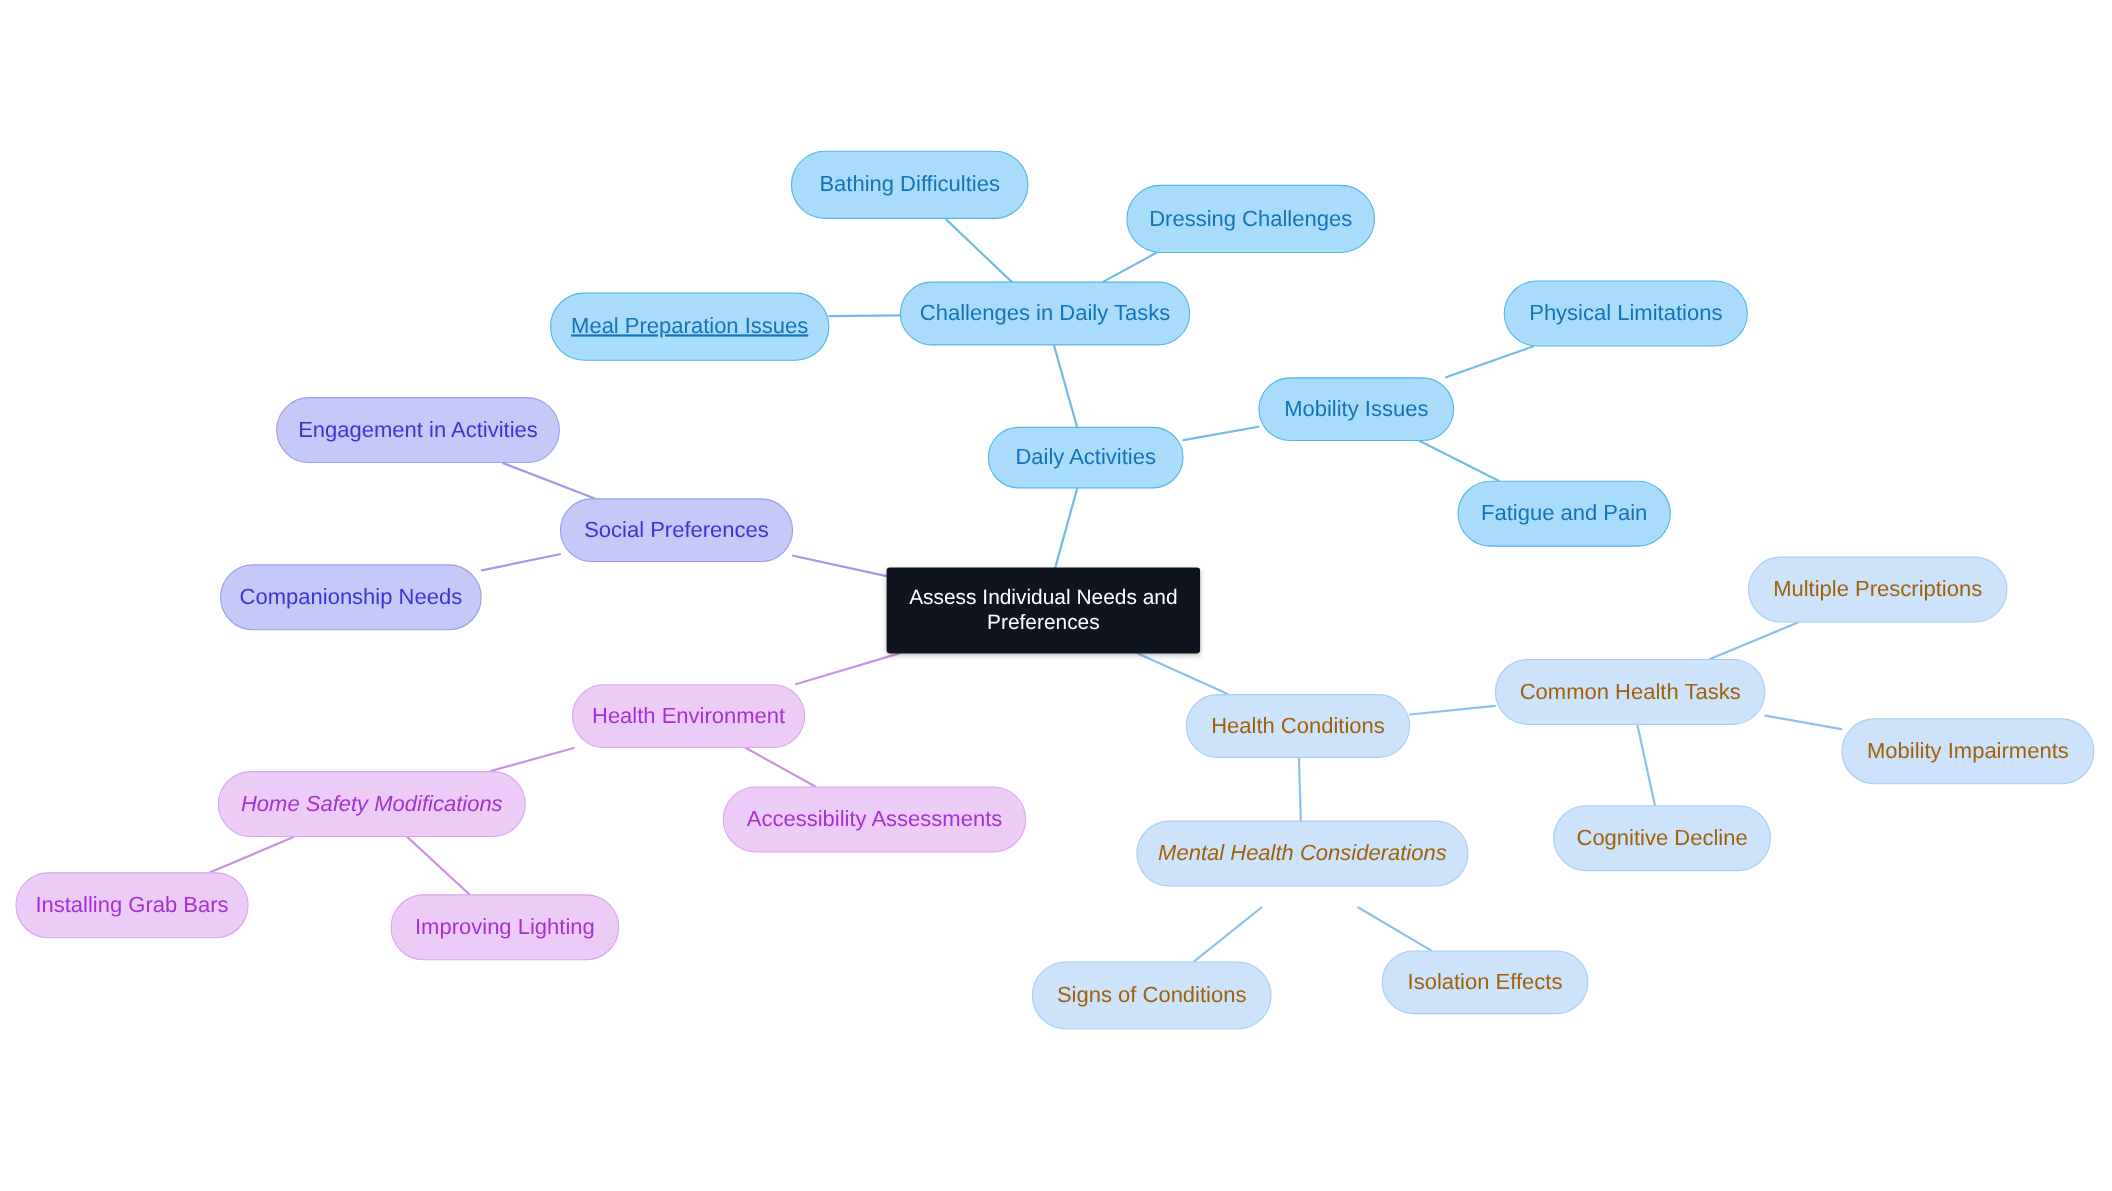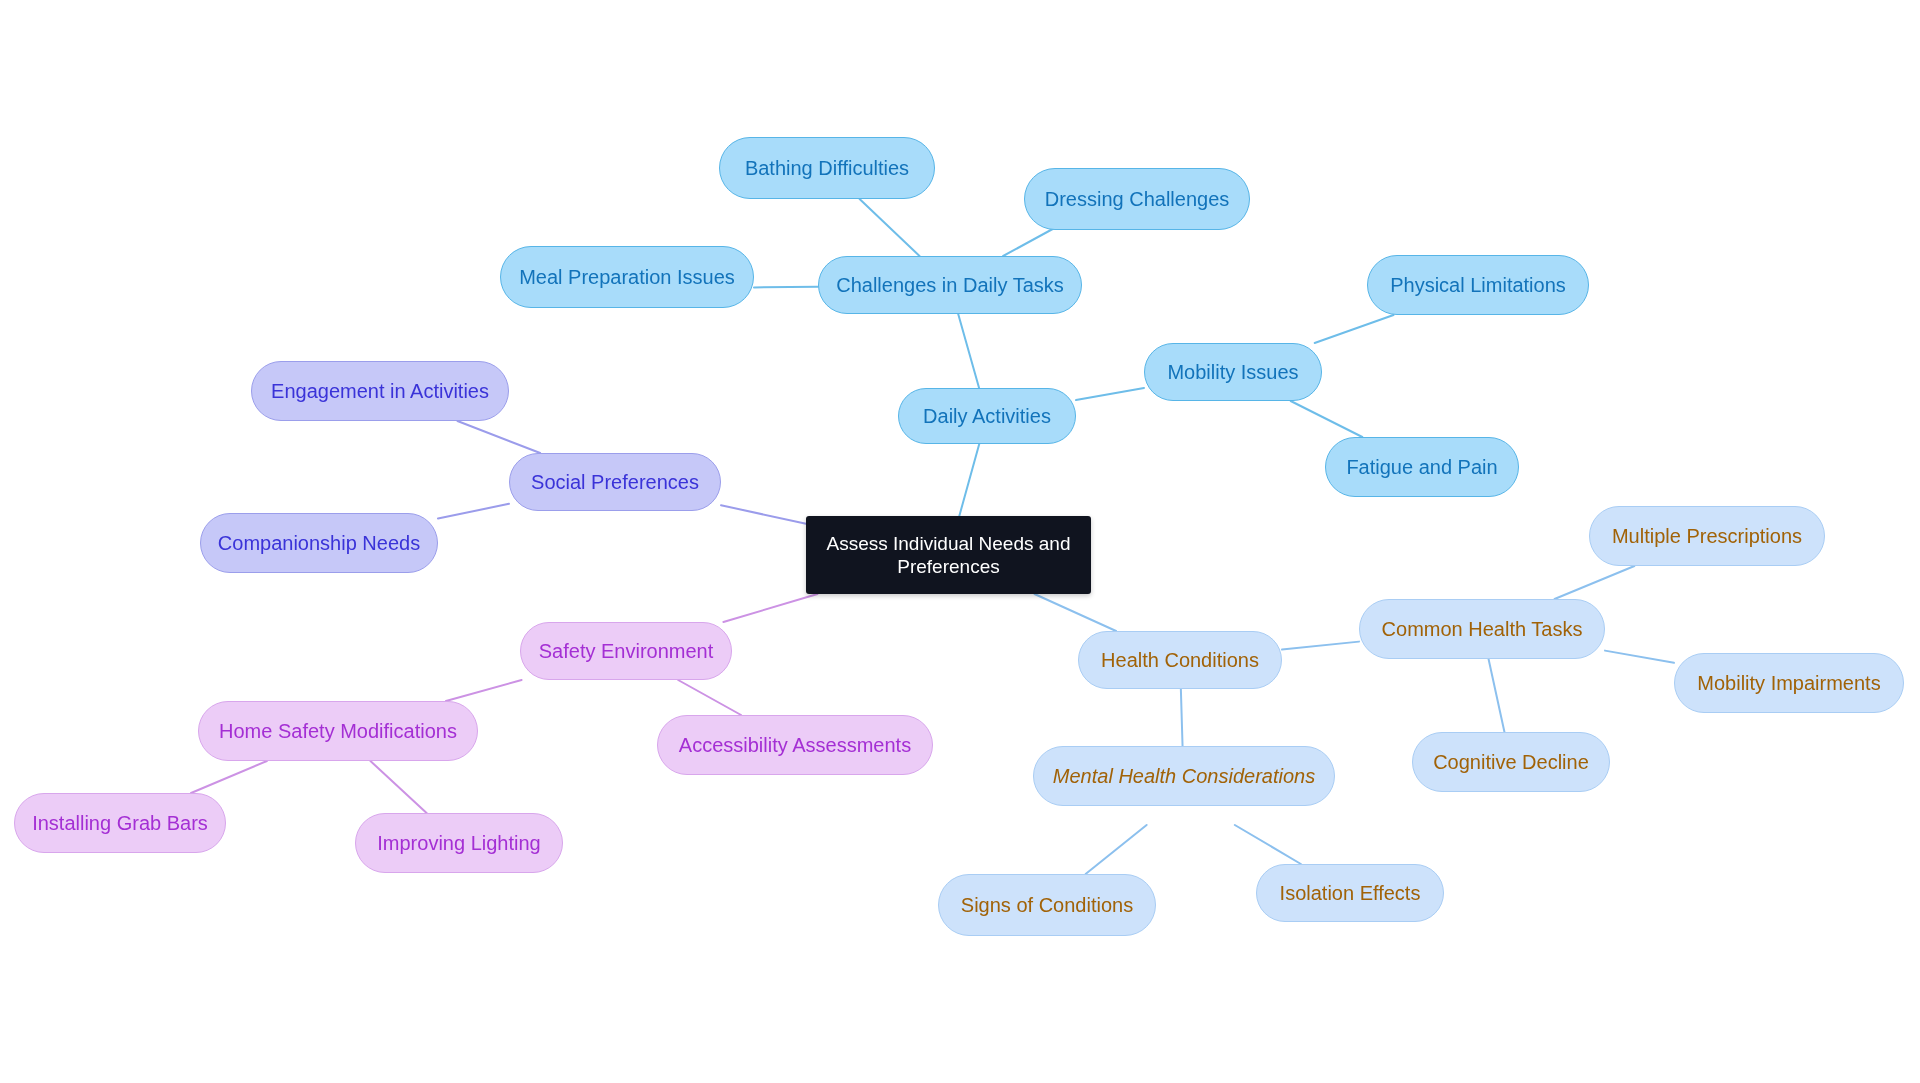--- a/index.html
+++ b/index.html
@@ -103,34 +103,34 @@
       <line x1="370.4107142857143" y1="761" x2="426.5892857142857" y2="813" stroke="#cc92e4" stroke-width="2" stroke-linecap="round"></line>
       <line x1="678.1382978723404" y1="680" x2="741.063829787234" y2="715" stroke="#cc92e4" stroke-width="2" stroke-linecap="round"></line>
     </svg>
   <div id="nodes">
       <div class="node root" style="left: 806px; top: 516px; width: 285px; height: 78px;">Assess Individual Needs and
 Preferences</div>
       <div class="node sky" style="left: 898px; top: 388px; width: 178px; height: 56px;">Daily Activities</div>
       <div class="node sky" style="left: 818px; top: 256px; width: 264px; height: 58px;">Challenges in Daily Tasks</div>
       <div class="node sky" style="left: 719px; top: 137px; width: 216px; height: 62px;">Bathing Difficulties</div>
       <div class="node sky" style="left: 1024px; top: 168px; width: 226px; height: 62px;">Dressing Challenges</div>
-      <div class="node sky" style="left: 500px; top: 246px; width: 254px; height: 62px;">Meal Preparation Issues</div>
+      <div class="node sky" style="left: 500px; top: 266px; width: 254px; height: 62px; text-decoration: underline;">Meal Preparation Issues</div>
       <div class="node sky" style="left: 1144px; top: 343px; width: 178px; height: 58px;">Mobility Issues</div>
       <div class="node sky" style="left: 1367px; top: 255px; width: 222px; height: 60px; text-align: center;">Physical Limitations</div>
       <div class="node sky" style="left: 1325px; top: 437px; width: 194px; height: 60px;">Fatigue and Pain</div>
       <div class="node lightblue" style="left: 1078px; top: 631px; width: 204px; height: 58px;">Health Conditions</div>
       <div class="node lightblue" style="left: 1359px; top: 599px; width: 246px; height: 60px;">Common Health Tasks</div>
       <div class="node lightblue" style="left: 1589px; top: 506px; width: 236px; height: 60px;">Multiple Prescriptions</div>
       <div class="node lightblue" style="left: 1674px; top: 653px; width: 230px; height: 60px;">Mobility Impairments</div>
       <div class="node lightblue" style="left: 1412px; top: 732px; width: 198px; height: 60px;">Cognitive Decline</div>
       <div class="node lightblue" style="left: 1033px; top: 746px; width: 302px; height: 60px; font-style: italic;">Mental Health Considerations</div>
       <div class="node lightblue" style="left: 938px; top: 874px; width: 218px; height: 62px;">Signs of Conditions</div>
       <div class="node lightblue" style="left: 1256px; top: 864px; width: 188px; height: 58px;">Isolation Effects</div>
       <div class="node violet" style="left: 509px; top: 453px; width: 212px; height: 58px;">Social Preferences</div>
       <div class="node violet" style="left: 251px; top: 361px; width: 258px; height: 60px;">Engagement in Activities</div>
       <div class="node violet" style="left: 200px; top: 513px; width: 238px; height: 60px;">Companionship Needs</div>
-      <div class="node magenta" style="left: 520px; top: 622px; width: 212px; height: 58px;">Safety Environment</div>
-      <div class="node magenta" style="left: 198px; top: 701px; width: 280px; height: 60px;">Home Safety Modifications</div>
+      <div class="node magenta" style="left: 520px; top: 622px; width: 212px; height: 58px;">Health Environment</div>
+      <div class="node magenta" style="left: 198px; top: 701px; width: 280px; height: 60px; font-style: italic;">Home Safety Modifications</div>
       <div class="node magenta" style="left: 14px; top: 793px; width: 212px; height: 60px;">Installing Grab Bars</div>
       <div class="node magenta" style="left: 355px; top: 813px; width: 208px; height: 60px;">Improving Lighting</div>
       <div class="node magenta" style="left: 657px; top: 715px; width: 276px; height: 60px;">Accessibility Assessments</div>
     </div>
 </div>
 
 </body></html>

